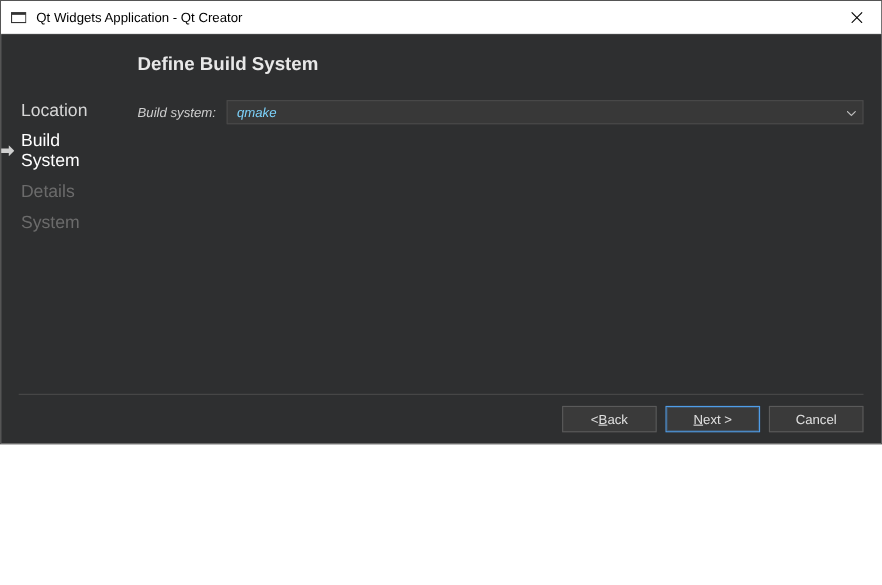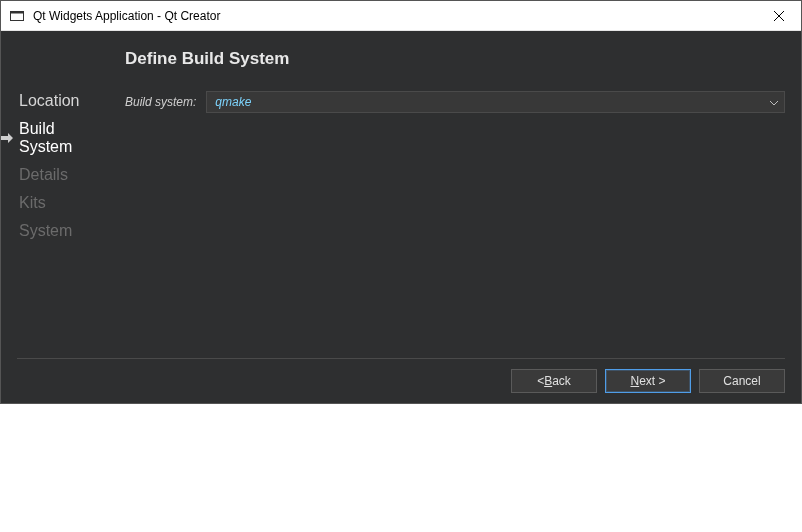--- a/index.html
+++ b/index.html
@@ -61,23 +61,20 @@
             <svg width="12" height="10" viewBox="0 0 12 10">
                 <path d="M0 3 H7 V0 L12 5 L7 10 V7 H0 Z" fill="#cfcfcf"></path>
               </svg>
           </span>
           <span>Build System</span>
         </div>
         <div class="step">
           <span>Details</span>
         </div>
         <div class="step">
-          <span>Kits</span>
-        </div>
-        <div class="step">
           <span>System</span>
         </div>
       </div>
 
       <div class="main">
         <div class="heading">Define Build System</div>
         <div class="formrow">
           <span class="label">Build system:</span>
           <div class="combo">
             <span>qmake</span>

